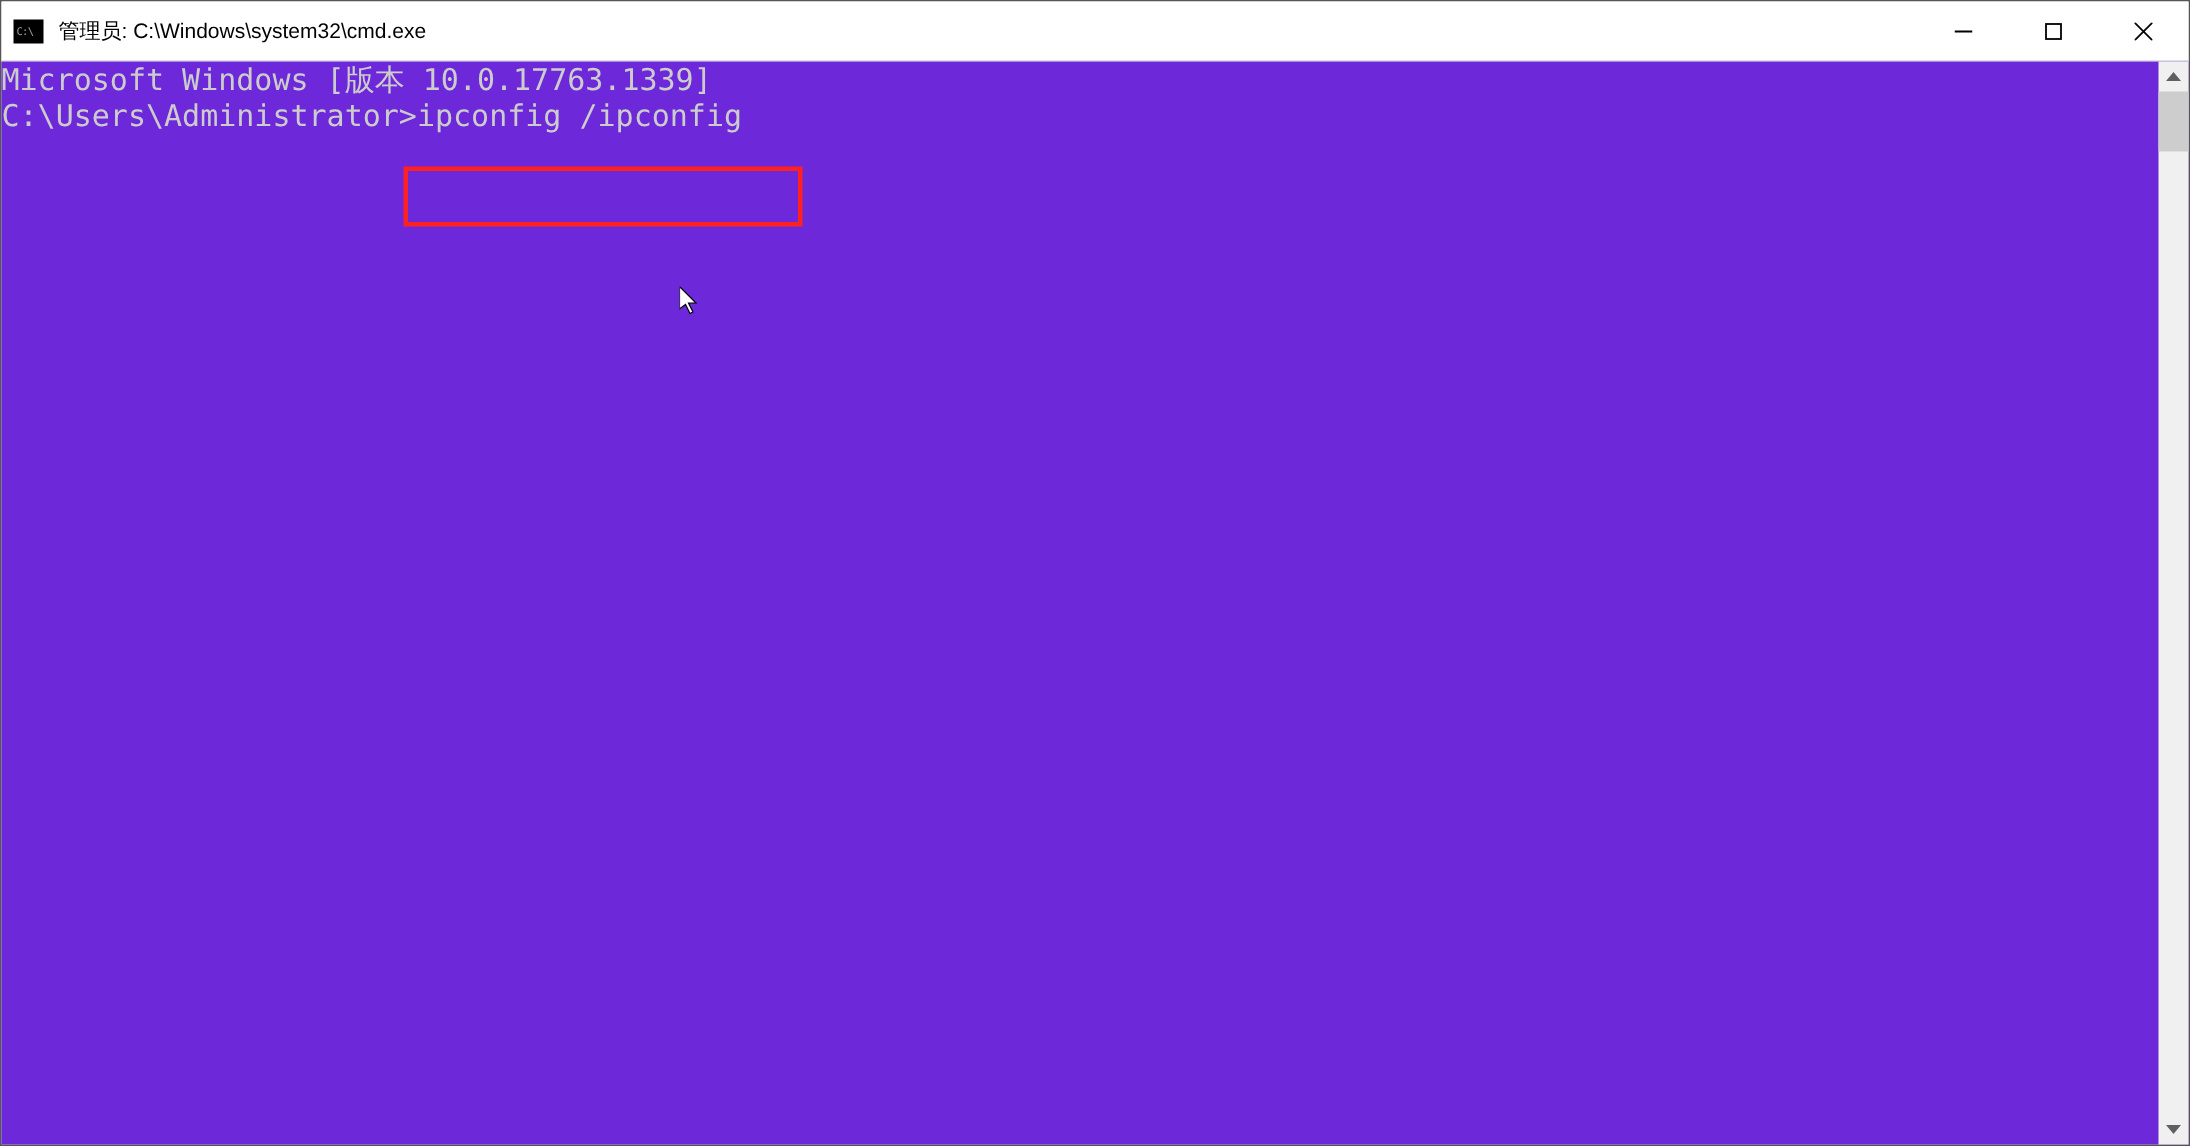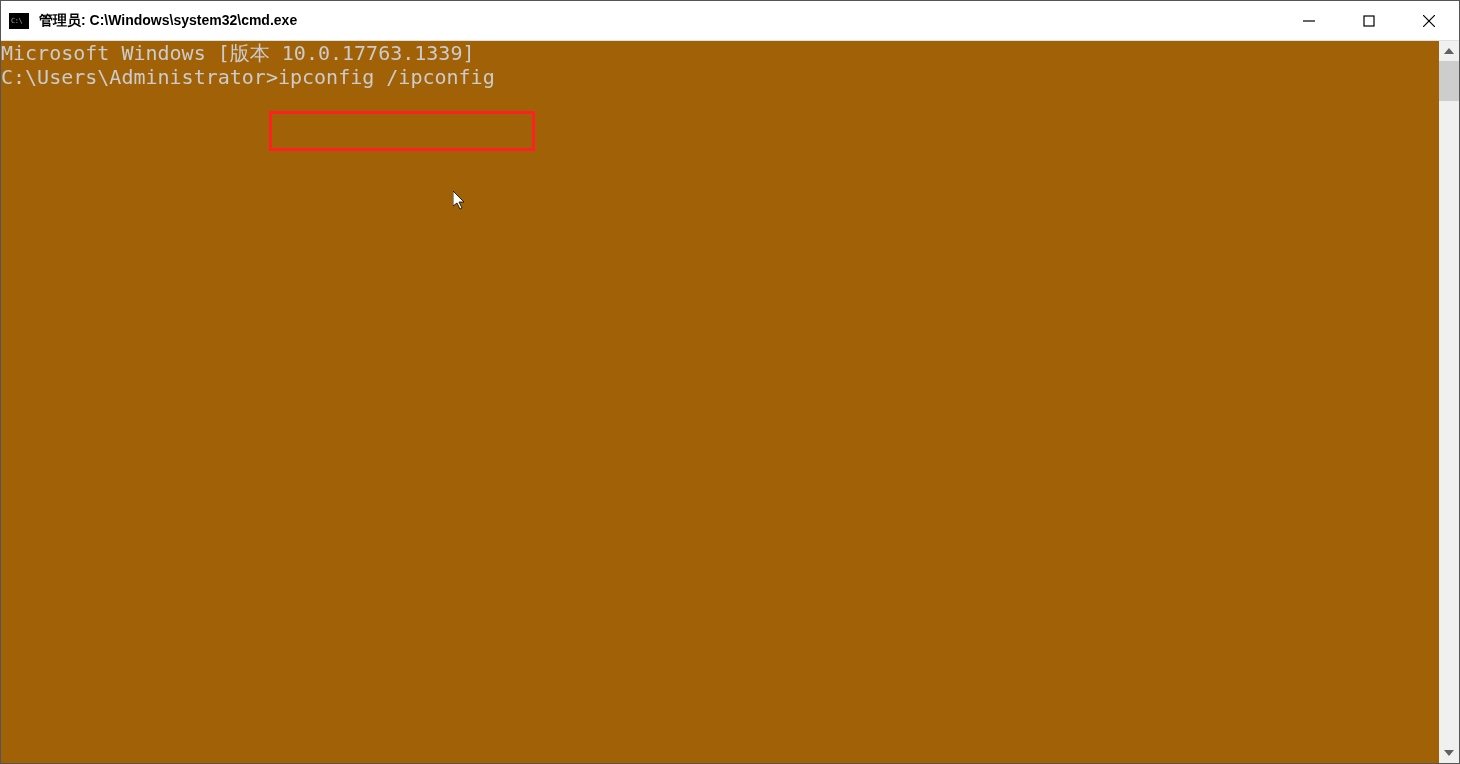--- a/index.html
+++ b/index.html
@@ -44,42 +44,41 @@
     .titlebar-icon-text {
       color: #a0a0a0;
       font-size: 7px;
       font-family: monospace;
       letter-spacing: -0.5px;
     }
     .titlebar-title {
       font-size: 14px;
       color: #000000;
       flex: 1;
-      font-weight: bold;
     }
     .window-controls {
       display: flex;
       height: 100%;
     }
     .control-btn {
       width: 60px;
       height: 100%;
       display: flex;
       align-items: center;
       justify-content: center;
       cursor: pointer;
     }
     .control-btn svg {
       width: 12px;
       height: 12px;
     }
     .terminal-area {
       flex: 1;
       display: flex;
-      background: #a16207;
+      background: #6d28d9;
       position: relative;
     }
     .terminal-content {
       flex: 1;
       padding: 0;
       font-family: "NSimSun", "Consolas", monospace;
       font-size: 20px;
       color: #cccccc;
       line-height: 24px;
       white-space: pre;

